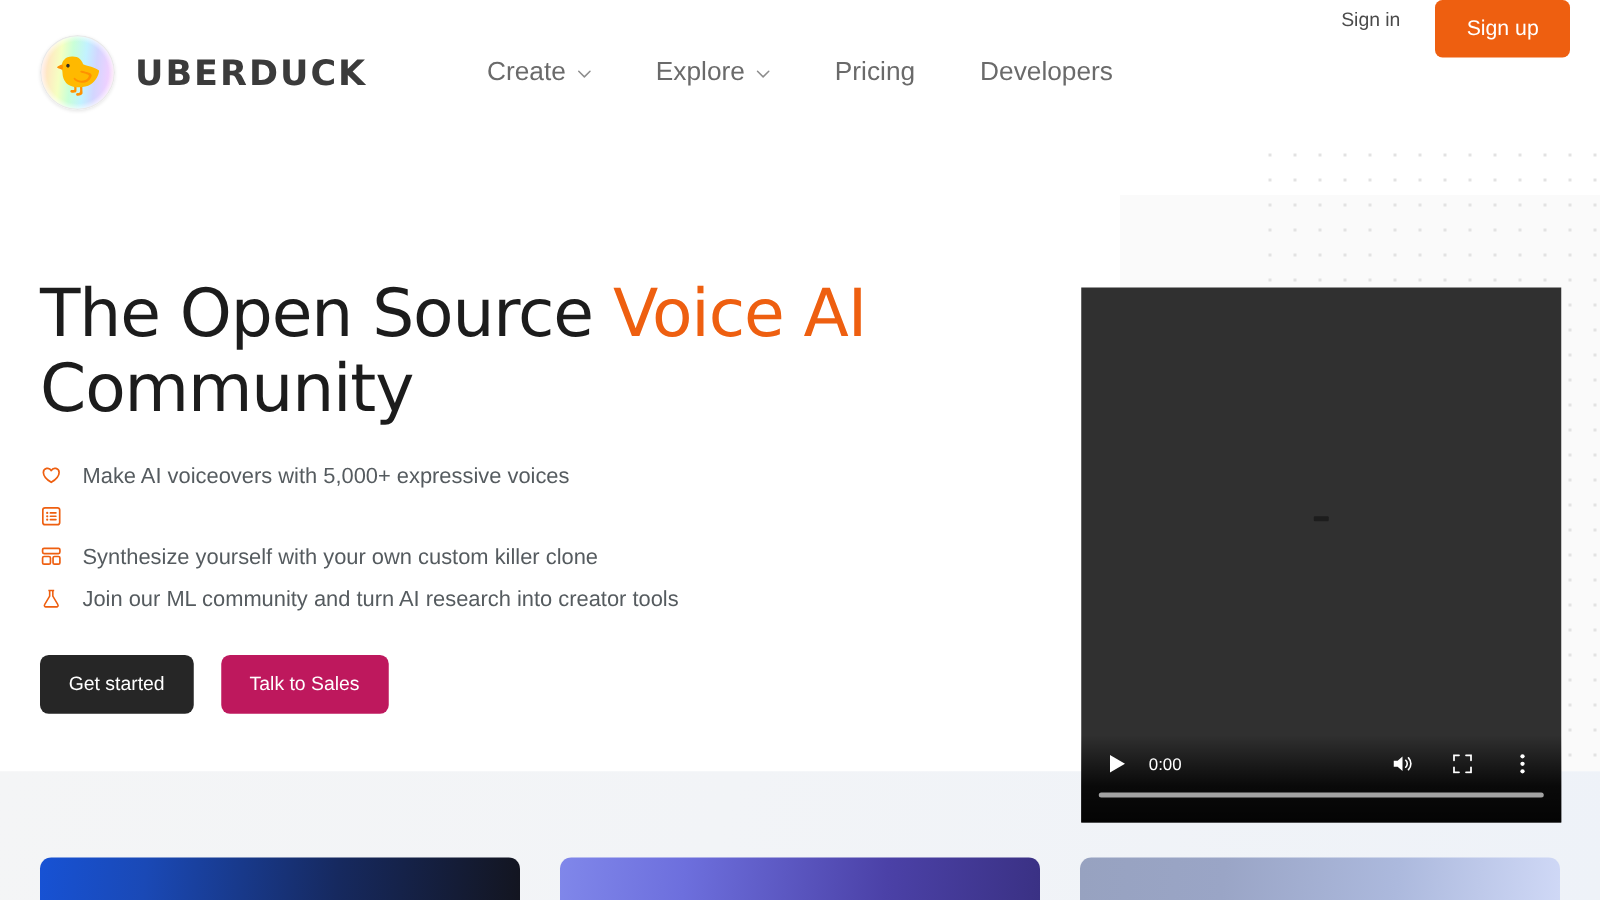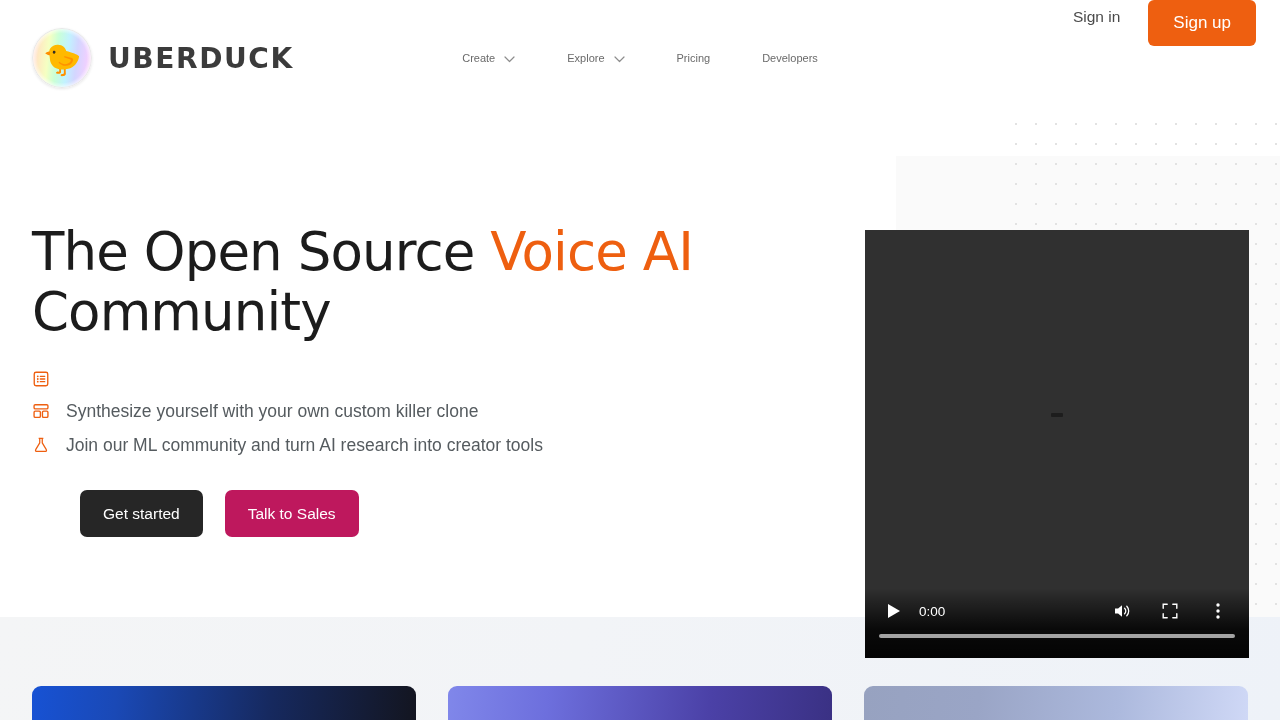--- a/index.html
+++ b/index.html
@@ -50,21 +50,21 @@
     font-family:"DejaVu Sans", sans-serif;
   }
 
   .nav {
     position:absolute; left:0; top:0; width:1280px; height:118px;
     display:flex; align-items:center; justify-content:center; gap:0;
   }
   .nav-inner { display:flex; align-items:center; gap:0; transform:translateY(-1px); }
   .nav-item {
     display:flex; align-items:center; gap:9px;
-    font-size:11px; color:#6a6a6a; padding:8px 26px;
+    font-size:21px; color:#6a6a6a; padding:8px 26px;
     cursor:pointer; white-space:nowrap;
   }
   .chev {
     width:11px; height:7px; display:inline-block; position:relative; top:1px;
   }
   .chev svg { display:block; }
 
   .auth {
     position:absolute; right:24px; top:0; height:118px;
     display:flex; align-items:flex-start; gap:22px;
@@ -90,21 +90,21 @@
   h1.hero-title .accent { color:#ee5f10; }
 
   .features { list-style:none; margin:0 0 34px 0; padding:0; }
   .feature {
     display:flex; align-items:center; gap:16px;
     margin-bottom:13px; font-size:17.5px; color:#555b5f;
   }
   .feature .ficon { width:18px; height:18px; flex:0 0 18px; color:#ee5f10; }
   .feature .ficon svg { display:block; }
 
-  .cta-row { display:flex; gap:22px;margin-left:48px; }
+  .cta-row { display:flex; gap:22px; }
   .btn {
     border:none; border-radius:7px; cursor:pointer;
     font-size:15.5px; font-family:"Liberation Sans", sans-serif;
     padding:16px 23px; line-height:1;
   }
   .btn-dark { background:#262626; color:#fff; }
   .btn-orange { background:#be185d; color:#fff; }
 
   
   .video-wrap {
@@ -206,20 +206,28 @@
     </div>
   </header>
 
   <section class="hero-content">
     <h1 class="hero-title">
       <span>The Open Source </span><span class="accent">Voice AI</span><br>
       <span>Community</span>
     </h1>
 
     <ul class="features">
+      <li class="feature">
+        <span class="ficon">
+          <svg width="18" height="18" viewBox="0 0 20 20" fill="none">
+              <path d="M10 16.5S3 12.2 3 7.7A3.7 3.7 0 0 1 10 6.1 3.7 3.7 0 0 1 17 7.7c0 4.5-7 8.8-7 8.8z" stroke="#ee5f10" stroke-width="1.5" stroke-linejoin="round"></path>
+            </svg>
+        </span>
+        <span>Make AI voiceovers with 5,000+ expressive voices</span>
+      </li>
       <li class="feature">
         <span class="ficon">
           <svg width="18" height="18" viewBox="0 0 20 20" fill="none">
             <rect x="2.5" y="2.5" width="15" height="15" rx="2" stroke="#ee5f10" stroke-width="1.5"></rect>
             <circle cx="6.4" cy="7" r="1" fill="#ee5f10"></circle>
               <circle cx="6.4" cy="10" r="1" fill="#ee5f10"></circle>
               <circle cx="6.4" cy="13" r="1" fill="#ee5f10"></circle>
             <path d="M9.2 7h5M9.2 10h5M9.2 13h5" stroke="#ee5f10" stroke-width="1.4" stroke-linecap="round"></path>
           </svg>
         </span>

